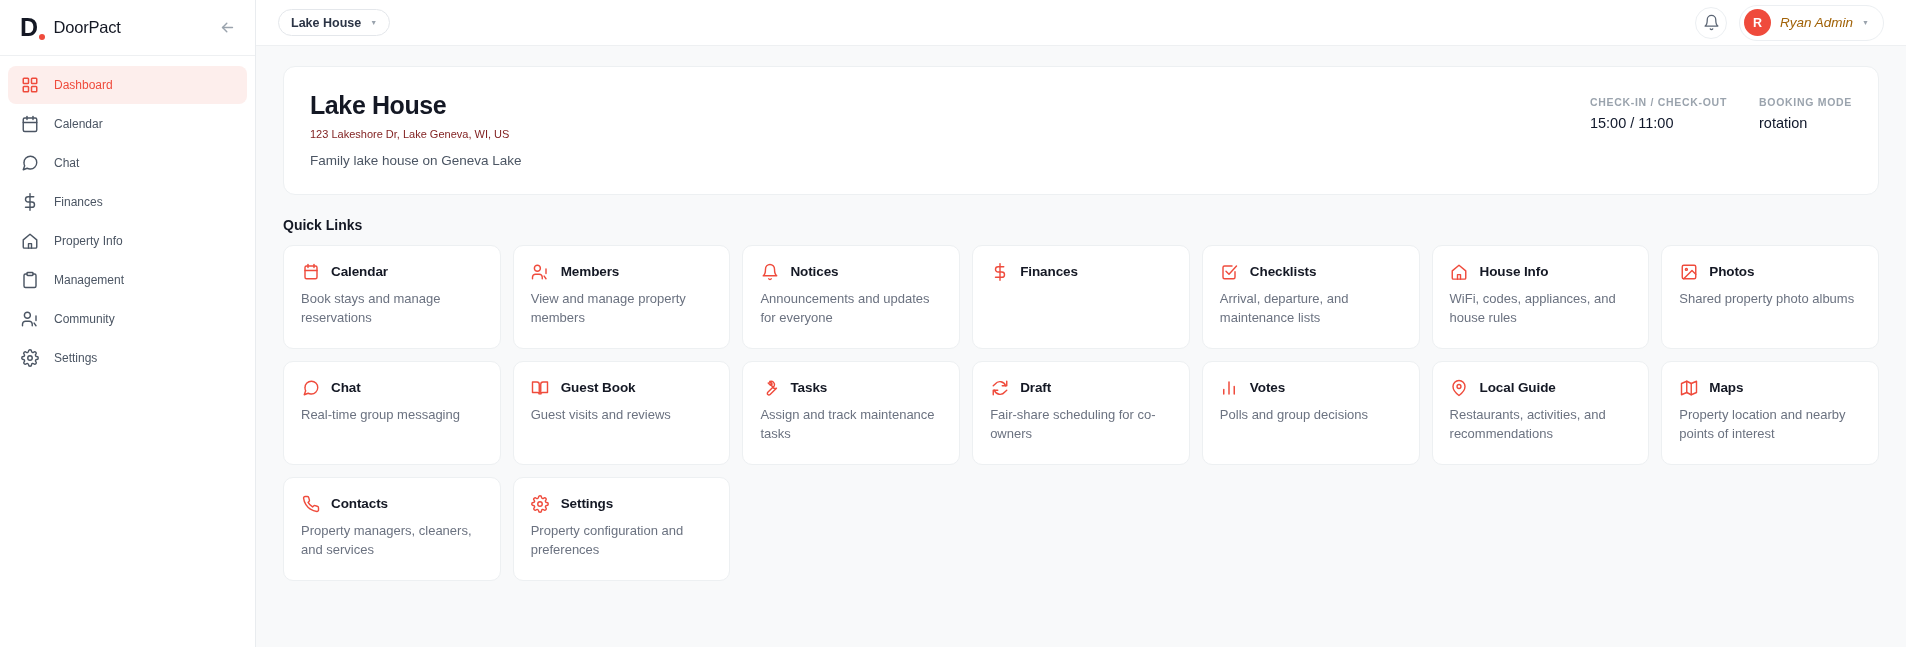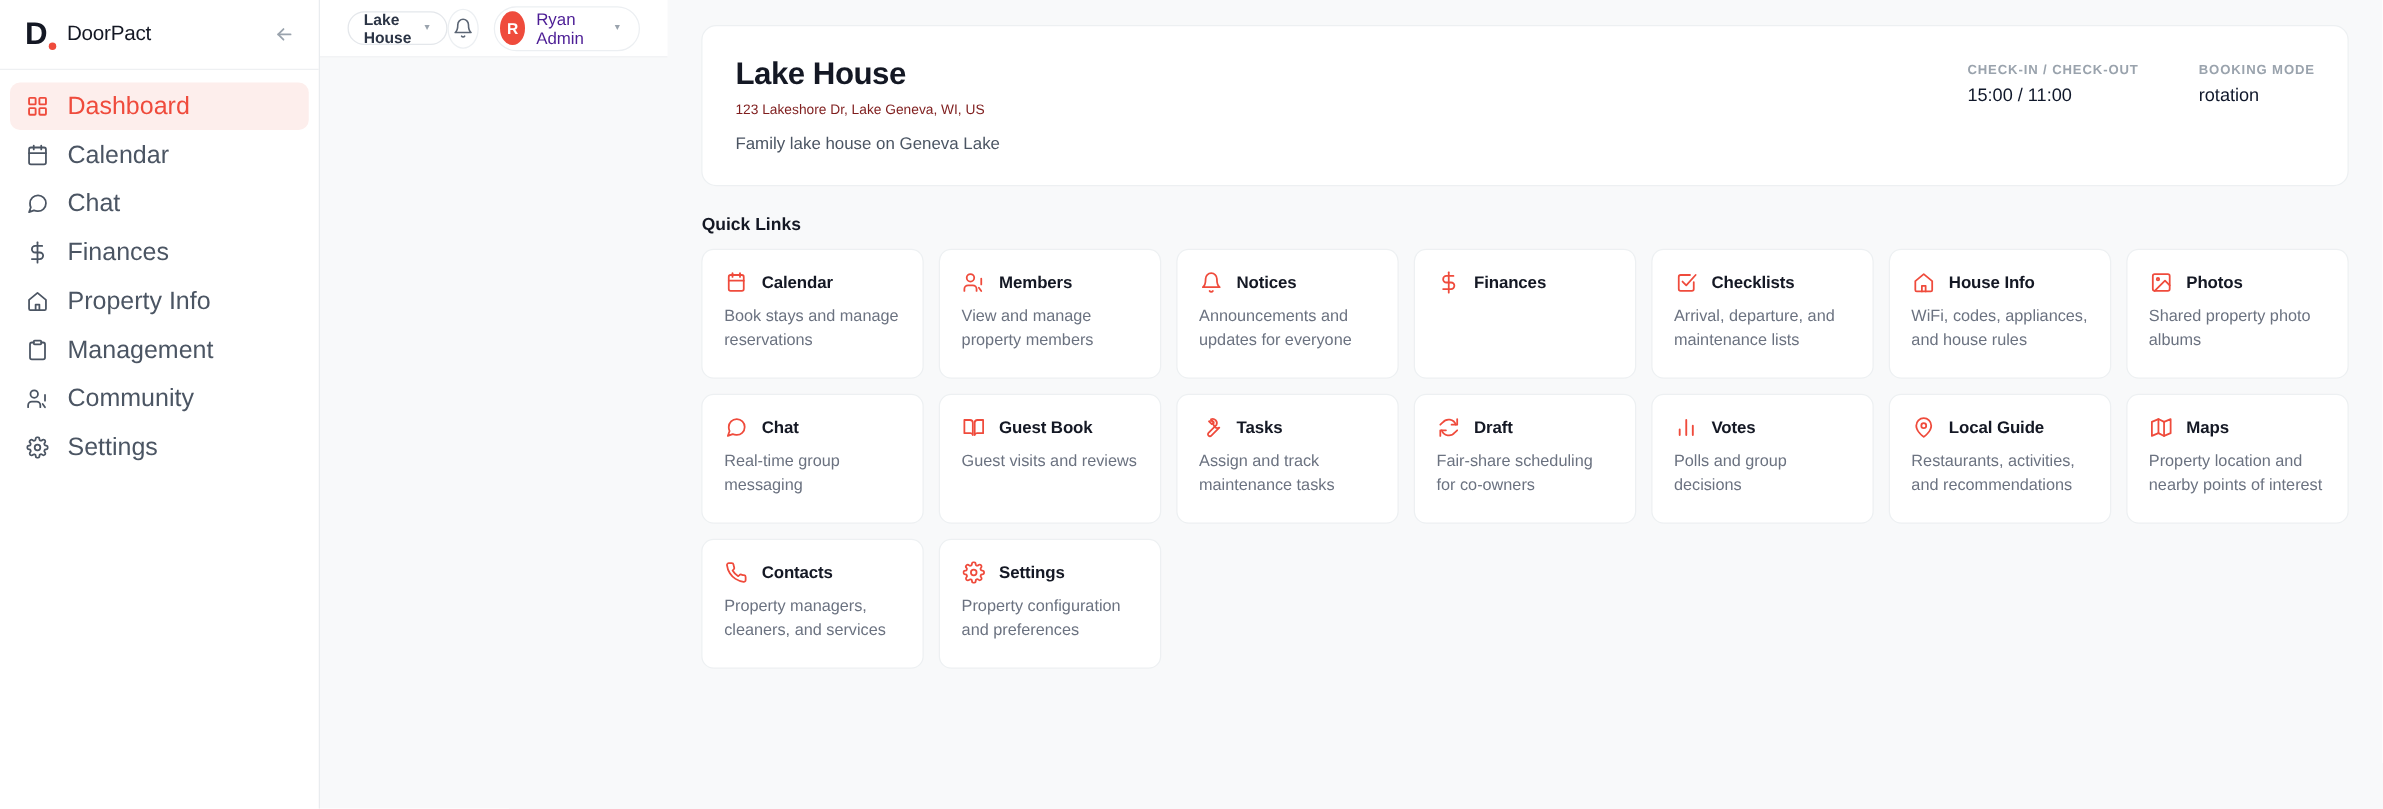--- a/index.html
+++ b/index.html
@@ -54,27 +54,27 @@
     margin-bottom: 1px;
     cursor: pointer;
     color: #4b5563;
   }
   .nav-item .nav-ico {
     width: 20px; height: 20px; flex: 0 0 20px;
     display: flex; align-items: center; justify-content: center;
     margin-right: 14px;
     color: #4b5563;
   }
-  .nav-label { font-size: 20px; color: #4b5563; }
+  .nav-label { font-size: 12px; color: #4b5563; }
   .nav-item.active { background: #fdeeec; }
   .nav-item.active .nav-ico,
   .nav-item.active .nav-label { color: #ef4b3c; }
 
   
-  .main { flex: 1; display: flex; flex-direction: row; background: #f8f9fa; min-width: 0; }
+  .main { flex: 1; display: flex; flex-direction: column; background: #f8f9fa; min-width: 0; }
 
   .topbar {
     height: 46px; flex: 0 0 46px;
     background: #ffffff;
     border-bottom: 1px solid #eef0f2;
     display: flex; align-items: center;
     padding: 0 22px 0 22px;
   }
   .prop-chip {
     display: inline-flex; align-items: center; gap: 9px;
@@ -97,37 +97,37 @@
     height: 36px; padding: 3px 14px 3px 4px;
     border: 1px solid #eceff2; border-radius: 999px;
     background: #fff; cursor: pointer;
   }
   .avatar {
     width: 27px; height: 27px; border-radius: 50%;
     background: #ef4b3c; color: #fff;
     font-size: 12.5px; font-weight: bold;
     display: flex; align-items: center; justify-content: center;
   }
-  .user-name { font-size: 13.5px; color: #4c1d95; }
+  .user-name { font-size: 13.5px; color: #a16207; font-style: italic; }
 
   .content { flex: 1; overflow: hidden; padding: 20px 27px 0 27px; }
 
   
   .prop-card {
     background: #fff;
     border: 1px solid #edf0f2;
     border-radius: 12px;
     padding: 24px 26px 26px 26px;
     display: flex; align-items: flex-start;
     margin-bottom: 22px;
   }
   .prop-title { font-size: 25px; font-weight: bold; color: #141824; letter-spacing: -.4px; }
   .prop-addr { font-size: 11px; color: #7f1d1d; margin-top: 8px; }
   .prop-desc { font-size: 13.5px; color: #4b5563; margin-top: 13px; }
-  .prop-meta { margin-left: auto; display: flex; gap: 48px; padding-top: 5px; }
+  .prop-meta { margin-left: auto; display: flex; gap: 32px; padding-top: 5px; }
   .meta-block { text-align: left; }
   .meta-label {
     font-size: 10.5px; font-weight: bold; color: #9aa3ad;
     letter-spacing: .7px; text-transform: uppercase;
   }
   .meta-value { font-size: 14.5px; color: #0f172a; margin-top: 7px; }
 
   
   .section-title { font-size: 14px; font-weight: bold; color: #141824; margin-bottom: 12px; }
   .grid {

